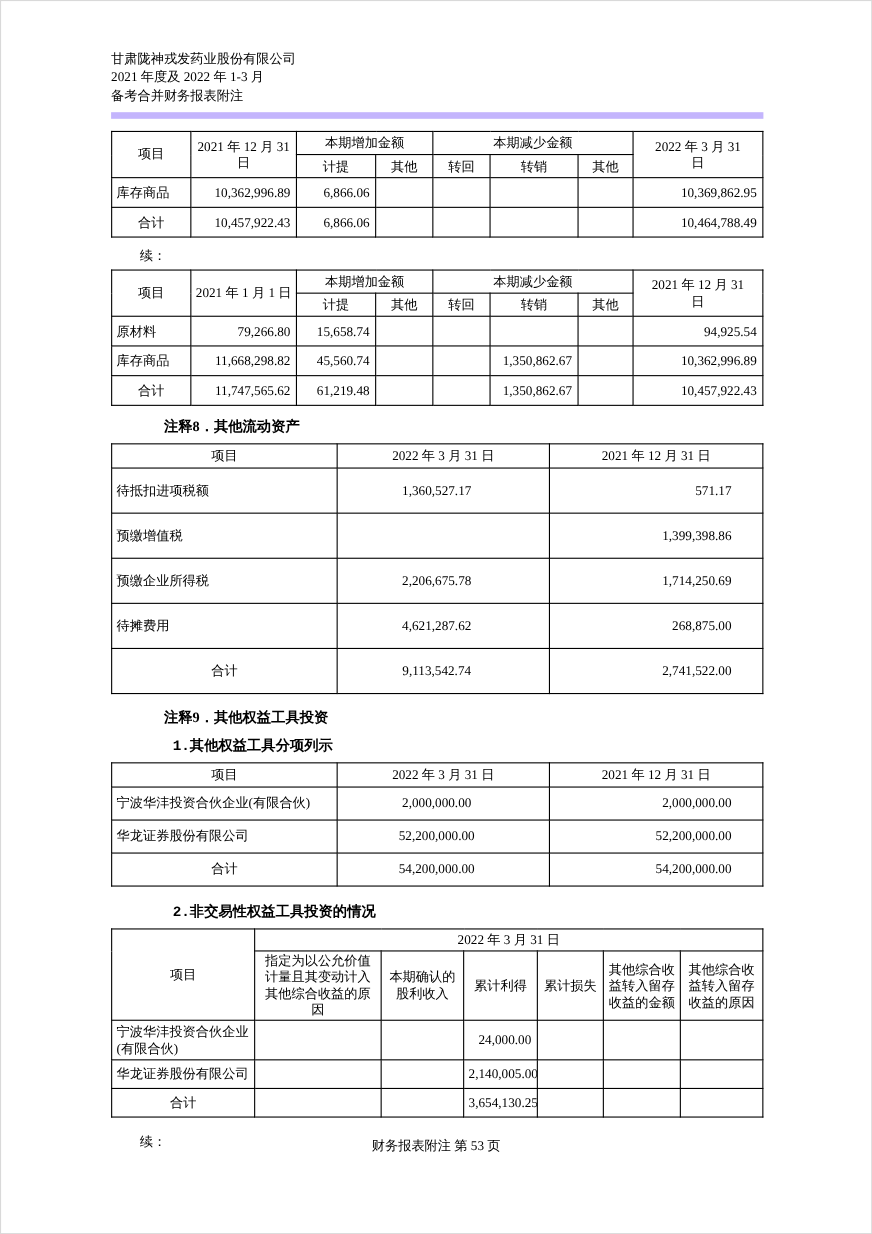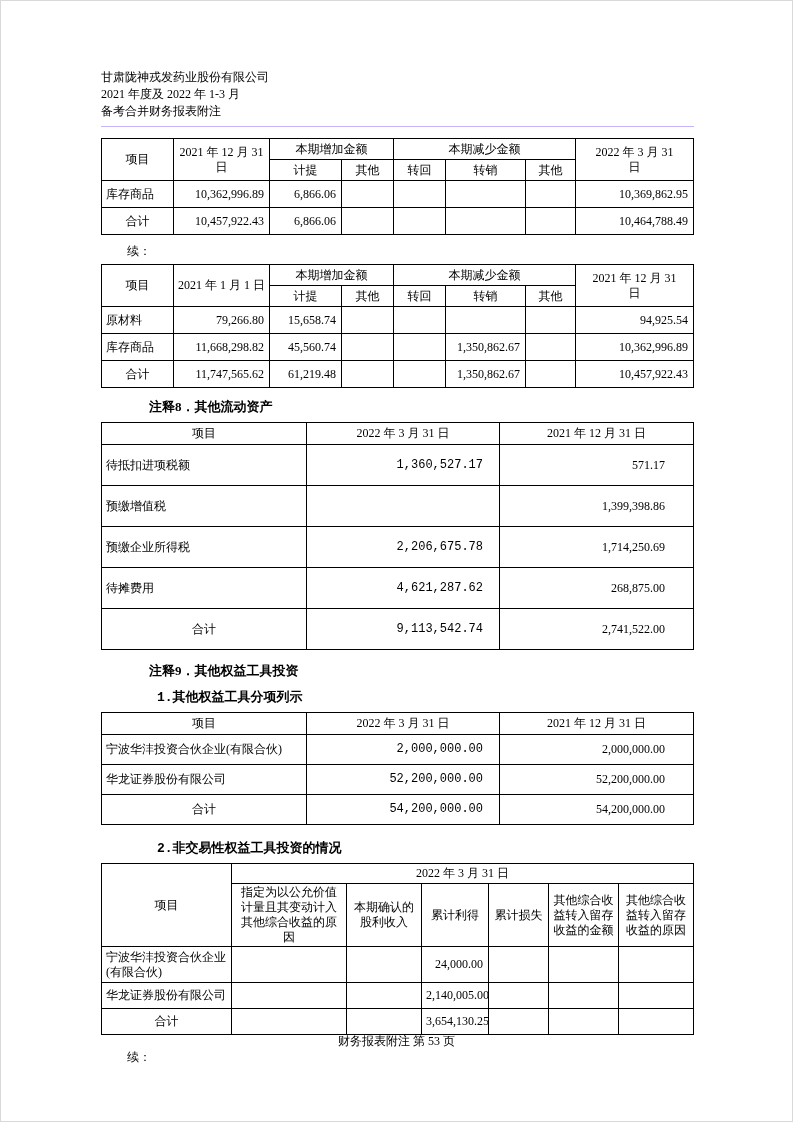--- a/index.html
+++ b/index.html
@@ -4,27 +4,27 @@
 <style>
   * { box-sizing: border-box; }
   html, body { margin: 0; padding: 0; background: #ffffff; }
   .page {
     width: 793px; height: 1122px; position: relative; background: #ffffff;
     border: 1px solid #d9d9d9;
     font-family: "Liberation Serif", "DejaVu Serif", serif;
     color: #000;
   }
   .content { position: absolute; left: 100px; top: 44px; width: 593px; }
-  .doc-header { font-size: 12px; line-height: 17px; border-bottom: 1px solid #c4b5fd; padding-bottom: 6px; margin-top: 24px; }
+  .doc-header { font-size: 12px; line-height: 17px; border-bottom: 6px solid #c4b5fd; padding-bottom: 6px; }
   table.grid { border-collapse: collapse; table-layout: fixed; width: 593px; font-size: 12px; line-height: 15px; }
   table.grid td { border: 1px solid #000; padding: 1px 4px; vertical-align: middle; overflow: hidden; }
   .ctr  { text-align: center; }
   .left { text-align: left; }
   .num  { text-align: right; padding-right: 5px !important; }
-  .num-mid  { text-align: right; padding-right: 16px !important; font-family: Liberation Mono, monospace; }
+  .num-mid  { text-align: center; padding-right: 16px !important; }
   .num-last { text-align: right; padding-right: 28px !important; }
   .pre { white-space: pre-line; }
   .t1 { margin-top: 11px; }
   tr.hrow td { height: 21px; }
   tr.drow td { height: 27px; margin-top: 13px; }
   .cont { font-size: 12px; margin: 8px 0 4px 26px; }
   .h-note  { font-size: 13px; font-weight: bold; margin: 10px 0 6px 48px; }
   .h-note9 { margin-top: 12px; }
   .h-sub   { font-size: 13px; font-weight: bold; margin: 8px 0 6px 56px; font-family: Liberation Mono, monospace; }
   .h-sub2  { margin-top: 14px; }

